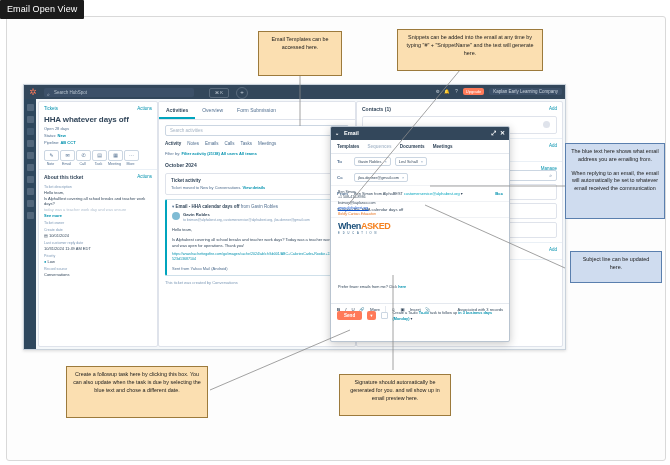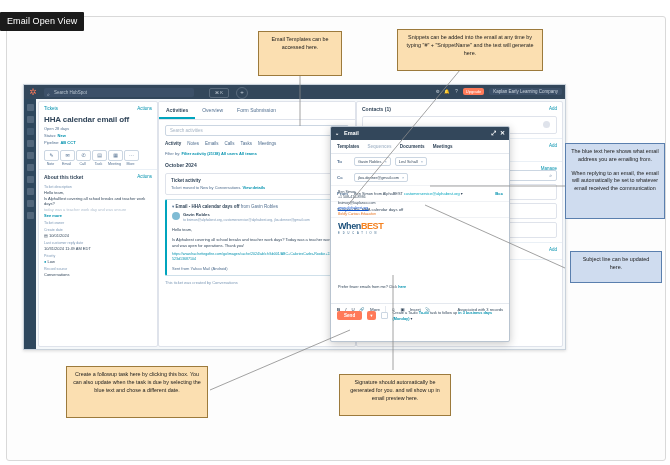--- a/index.html
+++ b/index.html
@@ -7,21 +7,21 @@
     width:670px;height:465px;
     background:#ffffff;
     font-family:"Liberation Sans", sans-serif;
     overflow:hidden;
     position:relative;
   }
   .root{position:absolute;inset:0;background:#fff;}
 
   
   .title-chip{
-    position:absolute;left:0;top:12px;
+    position:absolute;left:0;top:0;
     background:#1b1b1b;color:#fff;
     font-size:9px;line-height:14px;
     padding:2px 7px 3px 7px;
     border-radius:1px;
     letter-spacing:.1px;
     z-index:50;
   }
 
   
   .canvas{
@@ -314,21 +314,21 @@
       <div class="ic"></div>
     </div>
 
     <div class="hs-body">
 
       <div class="col-left">
         <div class="crumb">
           <span>Tickets</span>
           <span class="actions-lnk">Actions</span>
         </div>
-        <div class="tkt-title">HHA calendar email off</div>
+        <div class="tkt-title">HHA whatever days off</div>
         <div class="meta">Open 28 days</div>
         <div class="meta">
           <span>Status:</span>
           <b>New</b>
         </div>
         <div class="meta">
           <span>Pipeline:</span>
           <b>AB CCT</b>
         </div>
 
@@ -536,21 +536,21 @@
     </div>
 
     <div class="m-body">
       <div class="sig">
         <div>Ben Simon</div>
         <div>+1 508-410-8936</div>
         <div>bsimon@kaplanco.com</div>
         <div class="lnk">www.alphabest.org</div>
         <div class="ital">Boldly Curious Education</div>
         <div class="logo">
-          <span class="a">When</span><span class="b">BEST</span>
+          <span class="a">When</span><span class="b">ASKED</span>
         </div>
         <div class="logo-sub">E D U C A T I O N</div>
       </div>
     </div>
 
     <div class="prefer">
       <span>Prefer fewer emails from me? Click</span>
       <b>here</b>
     </div>
 

